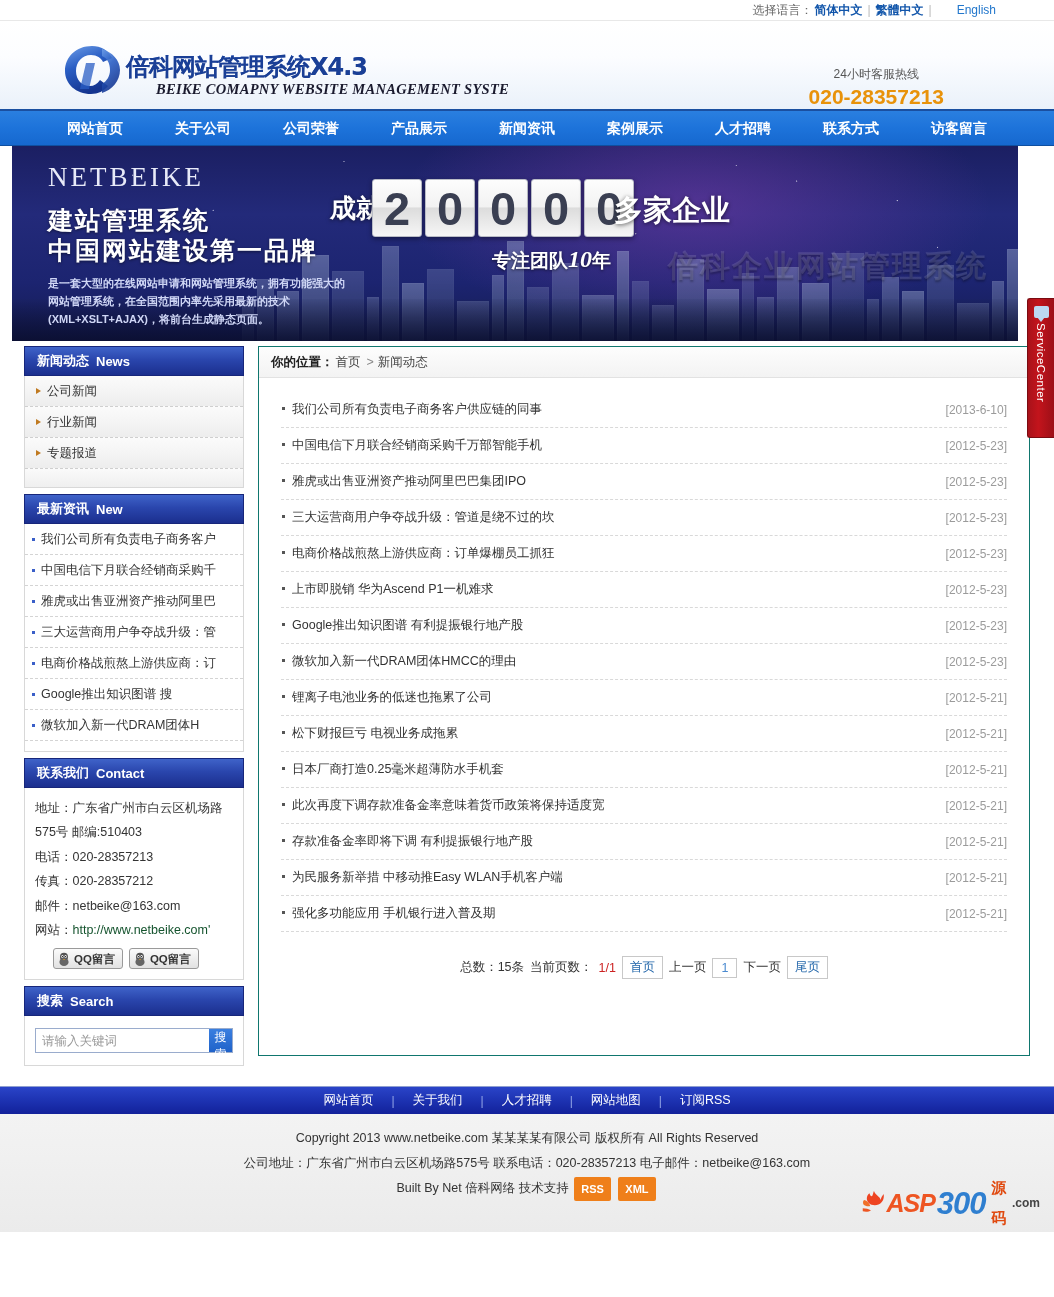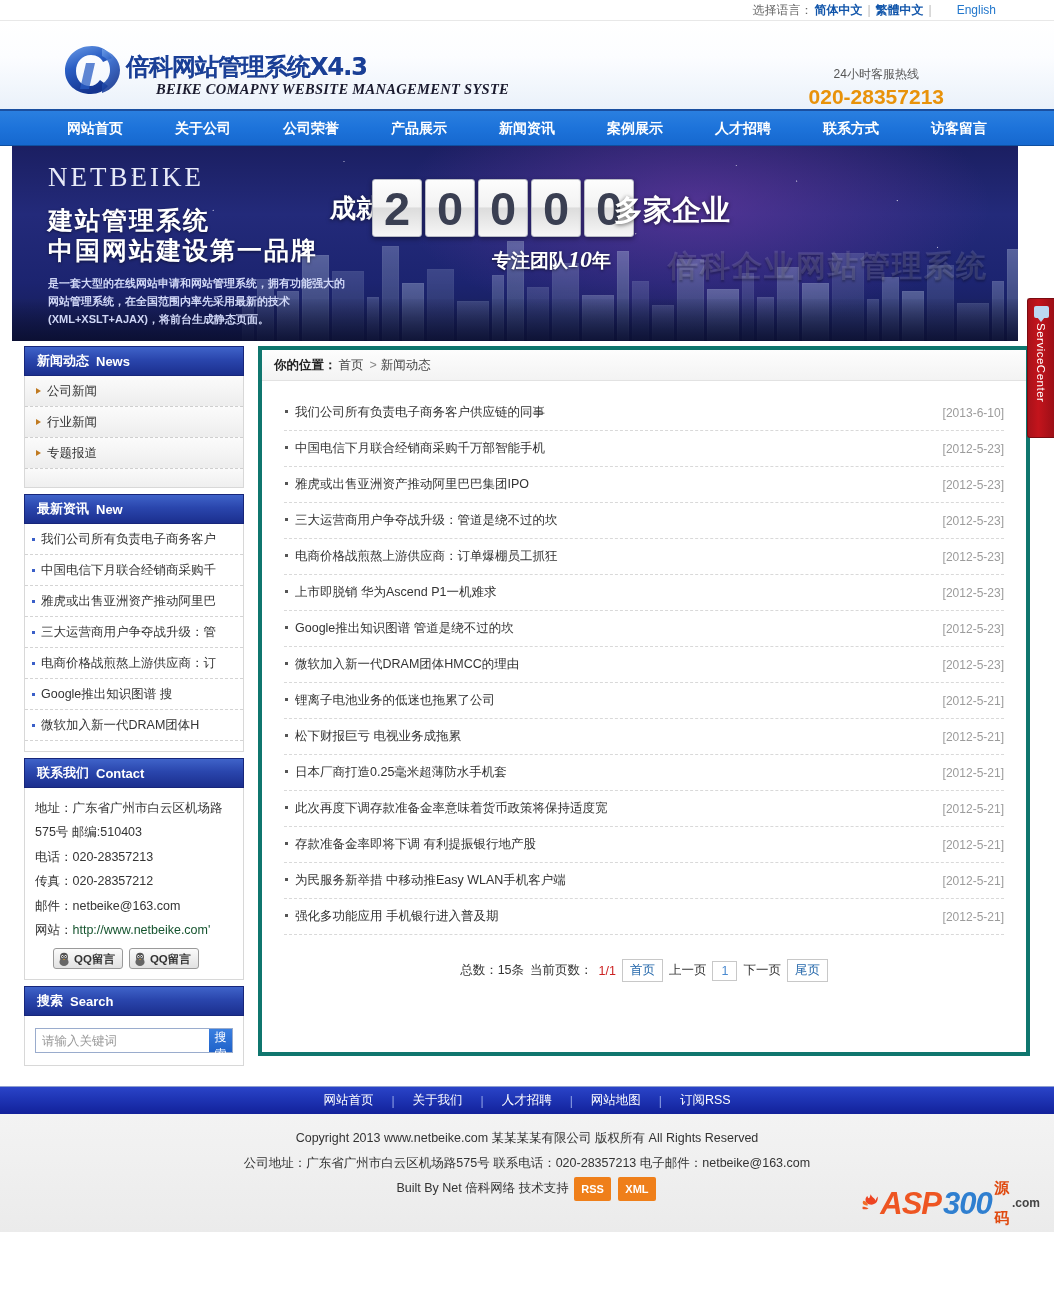--- a/index.html
+++ b/index.html
@@ -360,21 +360,21 @@
     width: 41px; height: 100%;
     background: linear-gradient(to bottom, #3a7fe0, #1f62c9);
     color: #fff; font-size: 12px;
     border: none; cursor: pointer;
     font-family: "Liberation Sans", sans-serif;
   }
 
   
   .main {
     flex: 1;
-    border: 4px solid #0f766e;
+    border: 1px solid #0f766e;
     background: #fff;
     min-height: 710px;
   }
   .crumb {
     height: 31px;
     display: flex; align-items: center;
     padding-left: 12px;
     font-size: 12.5px;
     color: #444;
     background: linear-gradient(to bottom, #fdfdfd, #f3f3f3);
@@ -462,21 +462,21 @@
     cursor: pointer;
   }
   .asp300 {
     position: absolute;
     right: 14px; bottom: 8px;
     width: 178px; height: 42px;
     display: flex; align-items: center; gap: 2px;
   }
   .asp300 .flame { width: 30px; height: 34px; }
   .asp300 .word {
-    font-size: 31px; font-weight: bold; font-style: italic;
+    font-size: 25px; font-weight: bold; font-style: italic;
     color: #ee5522;
     font-family: "Liberation Sans", sans-serif;
     letter-spacing: -1px;
     line-height: 1;
   }
   .asp300 .word2 {
     font-size: 31px; font-weight: bold; font-style: italic;
     color: #2f7fd0;
     font-family: "Liberation Sans", sans-serif;
     letter-spacing: -1px;
@@ -721,21 +721,21 @@
       </div>
       <div class="list-row">
         <span class="t">电商价格战煎熬上游供应商：订单爆棚员工抓狂</span>
         <span class="d">[2012-5-23]</span>
       </div>
       <div class="list-row">
         <span class="t">上市即脱销 华为Ascend P1一机难求</span>
         <span class="d">[2012-5-23]</span>
       </div>
       <div class="list-row">
-        <span class="t">Google推出知识图谱 管道是绕不过的坎</span>
+        <span class="t">Google推出知识图谱 有利提振银行地产股</span>
         <span class="d">[2012-5-23]</span>
       </div>
       <div class="list-row">
         <span class="t">微软加入新一代DRAM团体HMCC的理由</span>
         <span class="d">[2012-5-23]</span>
       </div>
       <div class="list-row">
         <span class="t">锂离子电池业务的低迷也拖累了公司</span>
         <span class="d">[2012-5-21]</span>
       </div>

